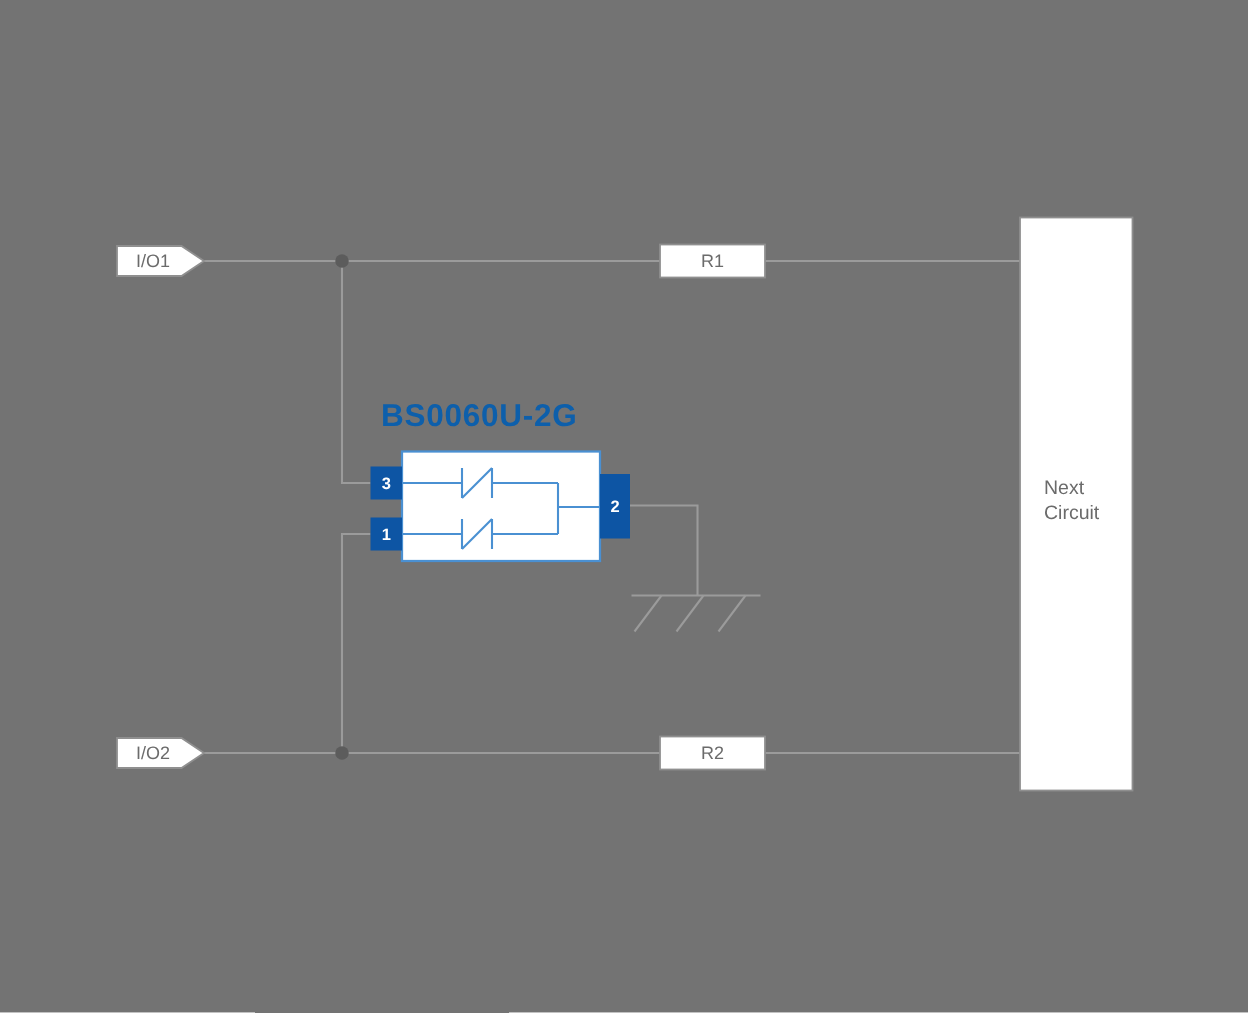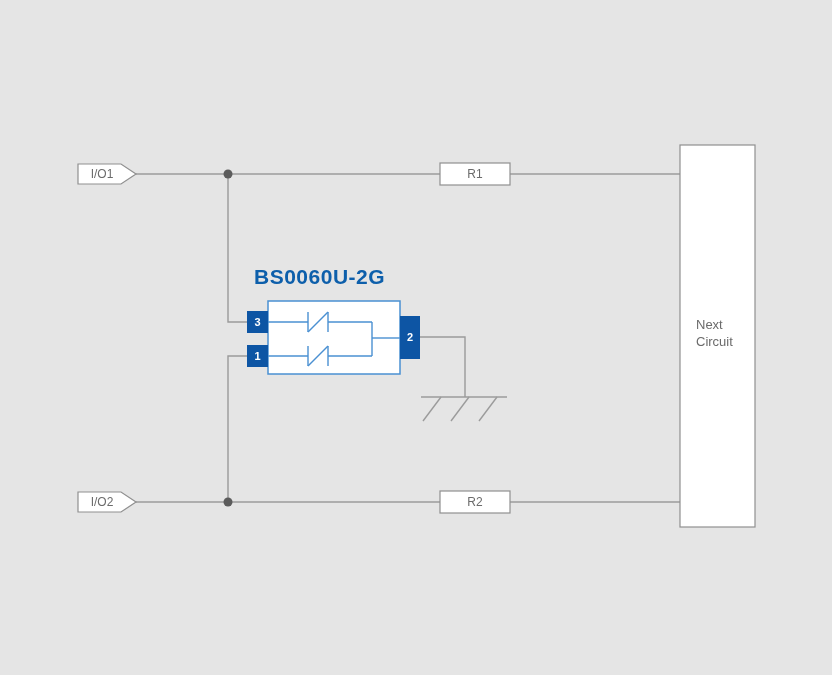--- a/index.html
+++ b/index.html
@@ -4,21 +4,21 @@
 <style>
   html, body {
     margin: 0;
     padding: 0;
     background: #ffffff;
   }
   .stage {
     position: relative;
     width: 832px;
     height: 675px;
-    background: #e5e5e5;
+    background: #737373;
     font-family: "Liberation Sans", sans-serif;
     overflow: hidden;
   }
   .stage svg {
     position: absolute;
     left: 0;
     top: 0;
   }
   text {
     font-family: "Liberation Sans", sans-serif;

